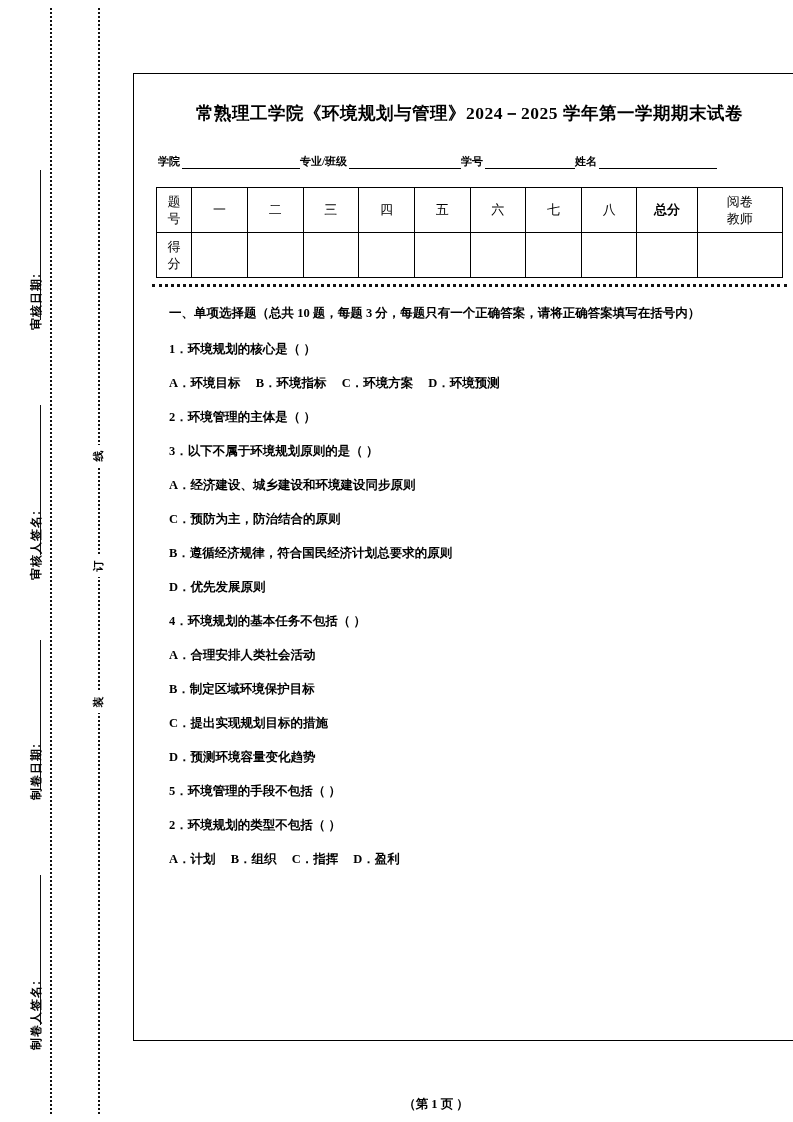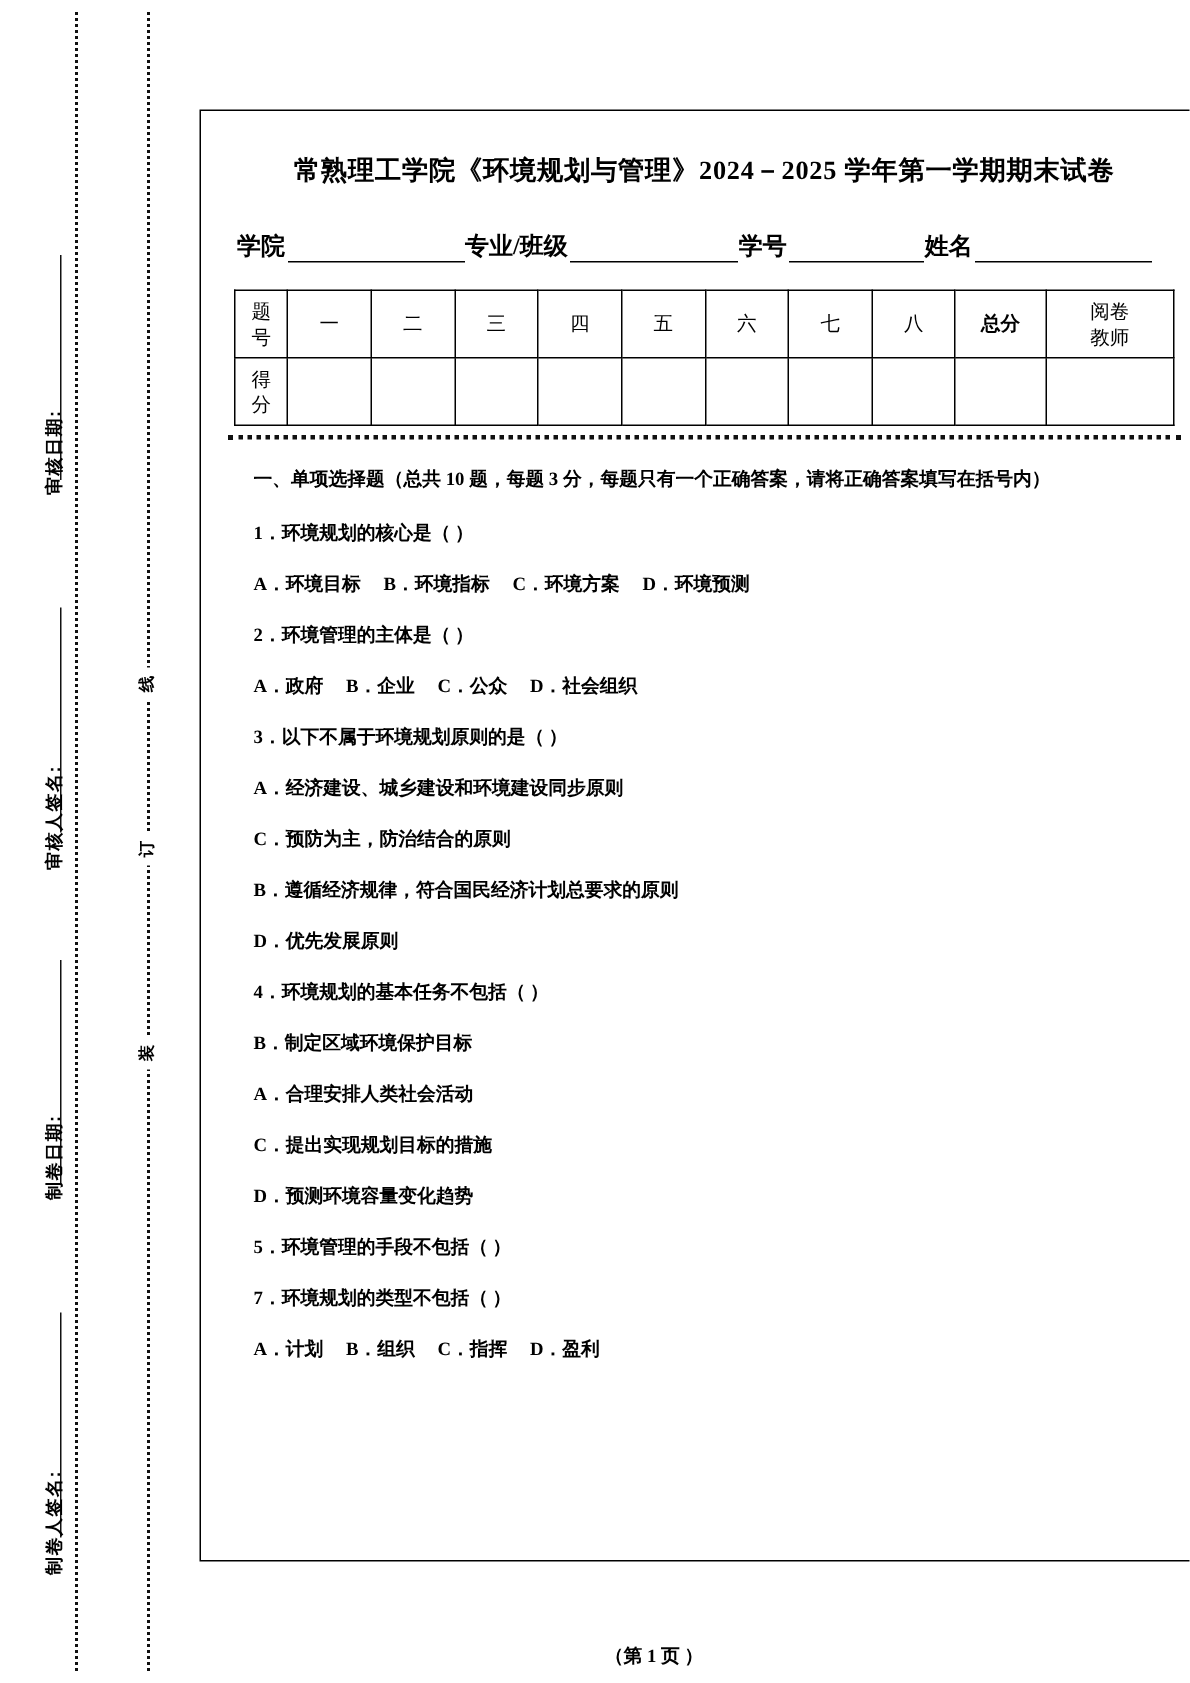--- a/index.html
+++ b/index.html
@@ -87,21 +87,21 @@
 
   #student-info {
     margin: 24px 10px 0 10px;
     font-size: 12.5px;
     display: flex;
     align-items: flex-end;
     white-space: nowrap;
   }
   #student-info .fld-label {
     font-weight: bold;
-    font-size: 16px;
+    font-size: 11px;
     padding-right: 2px;
   }
   #student-info .fld-line {
     border-bottom: 1px solid #000;
     height: 13px;
   }
   .ln-college { width: 118px; }
   .ln-major   { width: 112px; }
   .ln-sid     { width: 90px; }
   .ln-name    { width: 118px; }
@@ -268,42 +268,36 @@
 
     <div class="q-stem">1．环境规划的核心是（   ）</div>
     <div class="q-options">
       <span class="opt">A．环境目标</span>
       <span class="opt">B．环境指标</span>
       <span class="opt">C．环境方案</span>
       <span class="opt">D．环境预测</span>
     </div>
 
     <div class="q-stem">2．环境管理的主体是（   ）</div>
-    <div class="q-options">
-      <span class="opt">A．政府</span>
-      <span class="opt">B．企业</span>
-      <span class="opt">C．公众</span>
-      <span class="opt">D．社会组织</span>
-    </div>
 
     <div class="q-stem">3．以下不属于环境规划原则的是（   ）</div>
     <div class="q-opt-line">A．经济建设、城乡建设和环境建设同步原则</div>
     <div class="q-opt-line">C．预防为主，防治结合的原则</div>
     <div class="q-opt-line">B．遵循经济规律，符合国民经济计划总要求的原则</div>
     <div class="q-opt-line">D．优先发展原则</div>
 
     <div class="q-stem">4．环境规划的基本任务不包括（   ）</div>
+    <div class="q-opt-line">A．合理安排人类社会活动</div>
     <div class="q-opt-line">B．制定区域环境保护目标</div>
-    <div class="q-opt-line">A．合理安排人类社会活动</div>
     <div class="q-opt-line">C．提出实现规划目标的措施</div>
     <div class="q-opt-line">D．预测环境容量变化趋势</div>
 
     <div class="q-stem">5．环境管理的手段不包括（   ）</div>
 
-    <div class="q-stem">7．环境规划的类型不包括（   ）</div>
+    <div class="q-stem">2．环境规划的类型不包括（   ）</div>
 
     <div class="q-options">
       <span class="opt">A．计划</span>
       <span class="opt">B．组织</span>
       <span class="opt">C．指挥</span>
       <span class="opt">D．盈利</span>
     </div>
 
   </div>
 </div>

